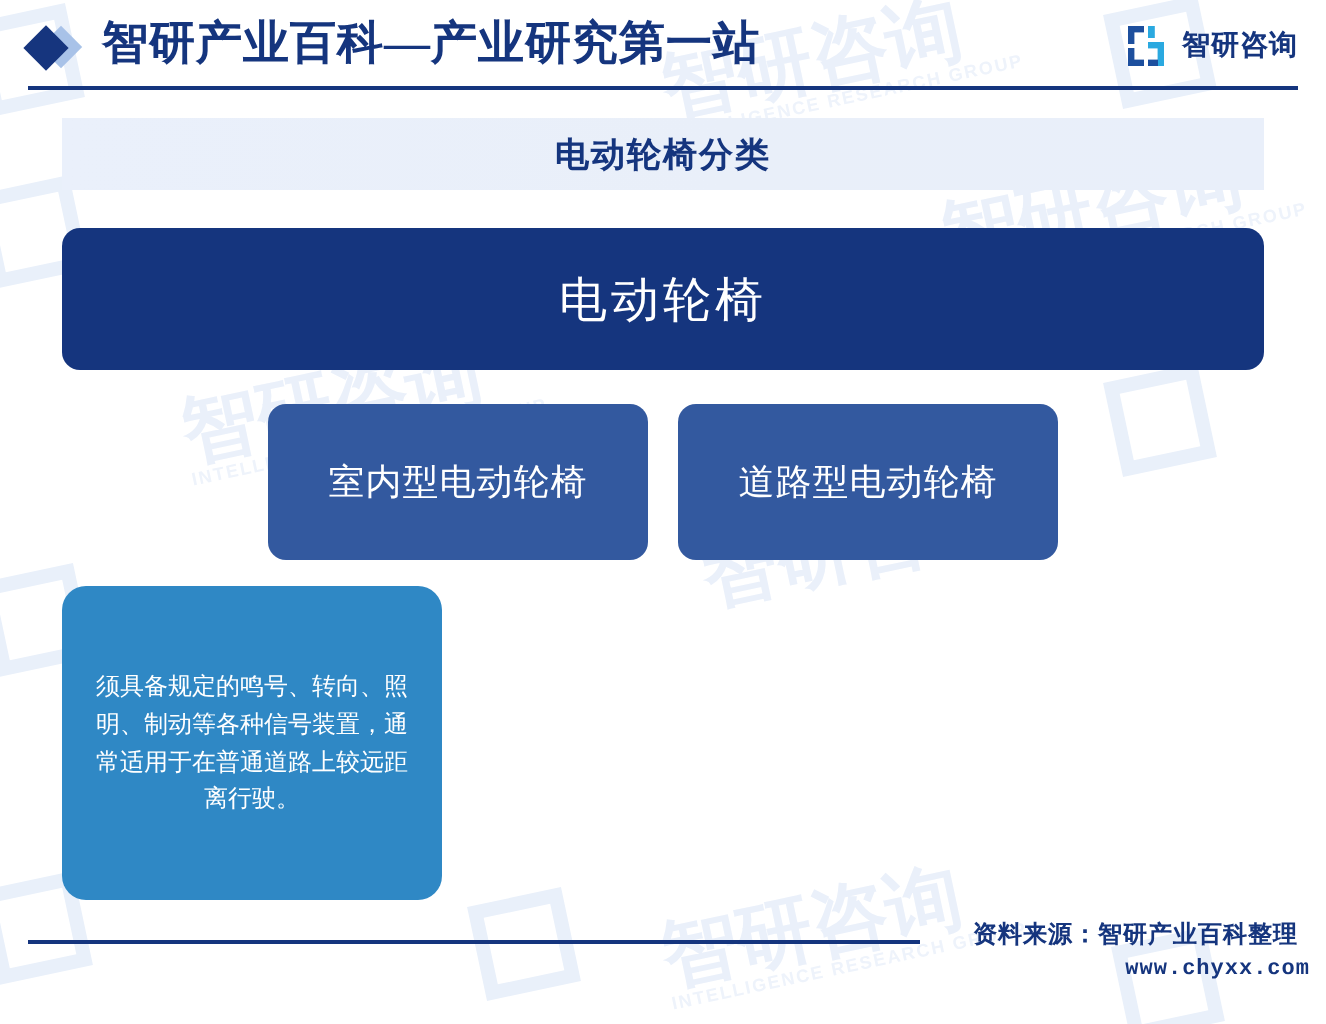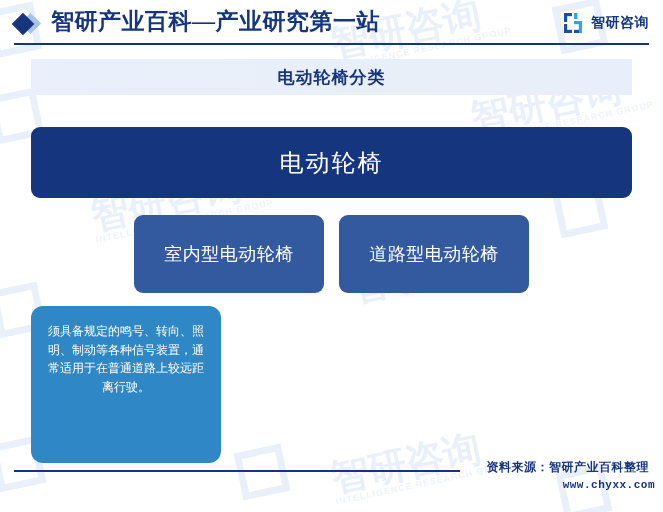--- a/index.html
+++ b/index.html
@@ -117,21 +117,21 @@
     font-size: 17px;
     font-weight: bold;
     color: #15357e;
     font-family: "Liberation Serif", "DejaVu Serif", serif;
     letter-spacing: 1px;
   }
 
   
   .diagram {
     position: absolute;
-    left: 31px; top: 127px;
+    left: 31px; top: 114px;
     width: 601px;
     z-index: 2;
   }
   .root-node {
     width: 601px;
     height: 71px;
     background: #15357e;
     border-radius: 9px;
     display: flex;
     align-items: center;
@@ -164,20 +164,21 @@
     display: flex;
     gap: 15px;
     margin-top: 13px;
   }
   .desc-node {
     width: 190px;
     height: 157px;
     background: #2f88c5;
     border-radius: 12px;
     display: flex;
+    align-items: center;
     justify-content: center;
     padding: 16px 14px;
     box-sizing: border-box;
   }
   .desc-text {
     color: #ffffff;
     font-size: 12px;
     line-height: 1.55;
     text-align: center;
     font-family: "Liberation Sans", "DejaVu Sans", sans-serif;

